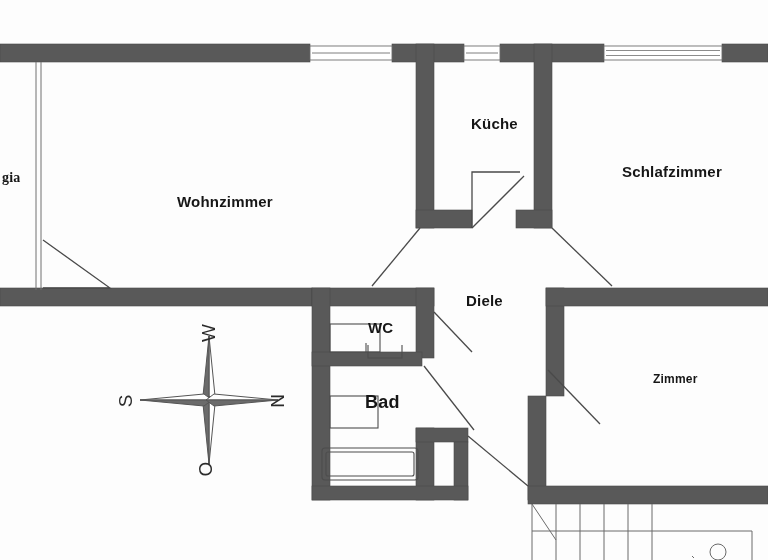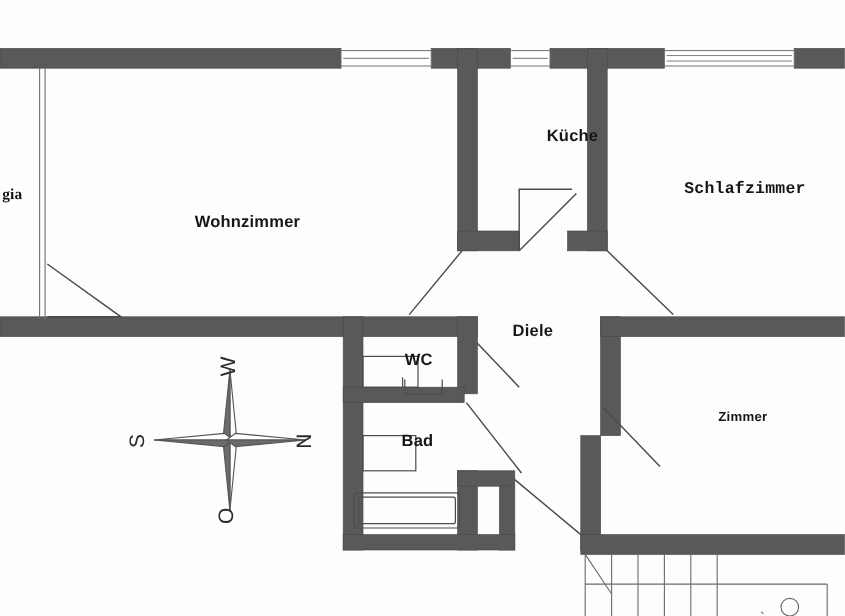--- a/index.html
+++ b/index.html
@@ -174,29 +174,29 @@
       <polygon points="278,400 214,394 206,400" fill="#ffffff" stroke="#555555" stroke-width="1"></polygon>
       <polygon points="278,400 214,406 206,400" fill="#6b6b6b" stroke="#555555" stroke-width="1"></polygon>
     </g>
 
   </svg>
 
   <div class="room-label" style="left:2px; top:170px; font-size:14px;font-family:Liberation Serif, serif;">gia</div>
 
   <div class="room-label" style="left:177px; top:170px; font-size:15px;margin-top:23px;">Wohnzimmer</div>
 
-  <div class="room-label" style="left:497px; top:115px; font-size:15px;">Küche</div>
-
-  <div class="room-label" style="left:622px; top:163px; font-size:15px;font-family:Liberation Mono, monospace;">Schlafzimmer</div>
+  <div class="room-label" style="left:471px; top:115px; font-size:15px;">Küche</div>
+
+  <div class="room-label" style="left:622px; top:163px; font-size:15px;">Schlafzimmer</div>
 
   <div class="room-label" style="left:466px; top:292px; font-size:15px;">Diele</div>
 
   <div class="room-label" style="left:368px; top:319px; font-size:15px;">WC</div>
 
-  <div class="room-label" style="left:365px; top:392px; font-size:15px;">Bad</div>
+  <div class="room-label" style="left:365px; top:392px; font-size:18px;">Bad</div>
 
   <div class="room-label" style="left:653px; top:372px; font-size:12px;">Zimmer</div>
 
   <div class="compass-letter" style="left:200px; top:322px; transform: rotate(-90deg);">W</div>
 
   <div class="compass-letter" style="left:120px; top:390px; transform: rotate(-90deg);">S</div>
 
   <div class="compass-letter" style="left:271px; top:390px; transform: rotate(-90deg);">N</div>
 
   <div class="compass-letter" style="left:199px; top:458px; transform: rotate(-90deg);">O</div>

